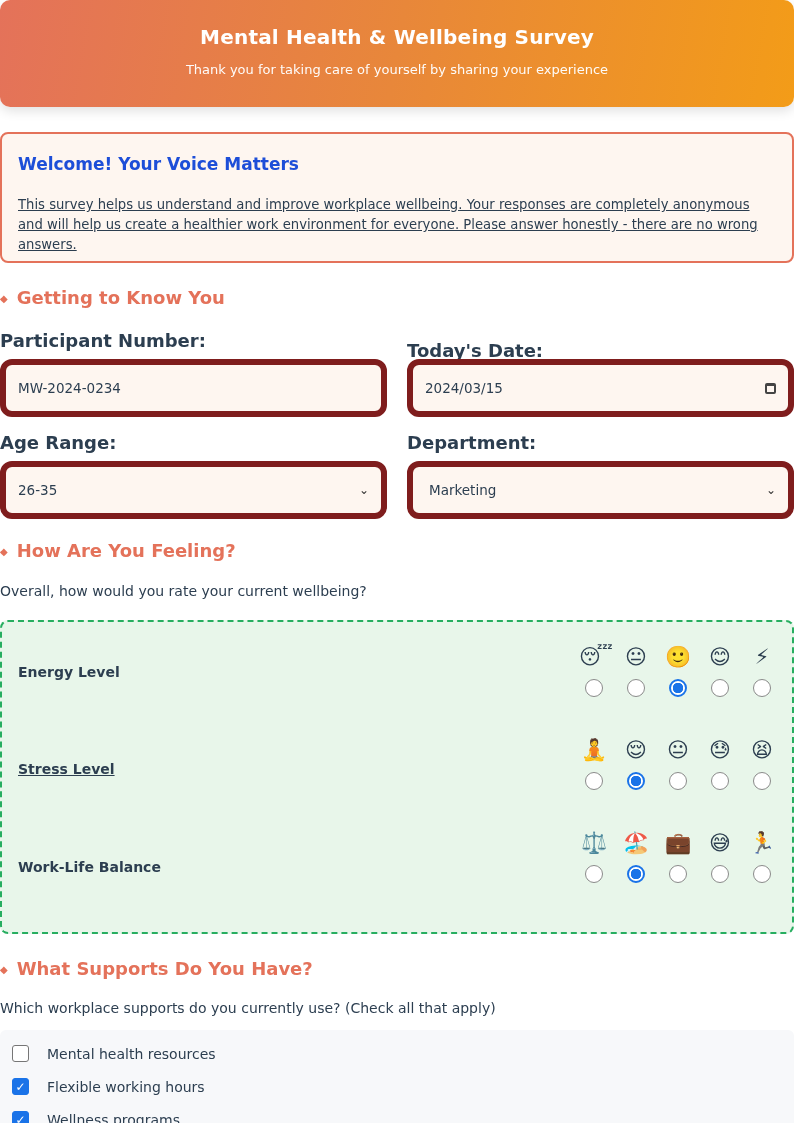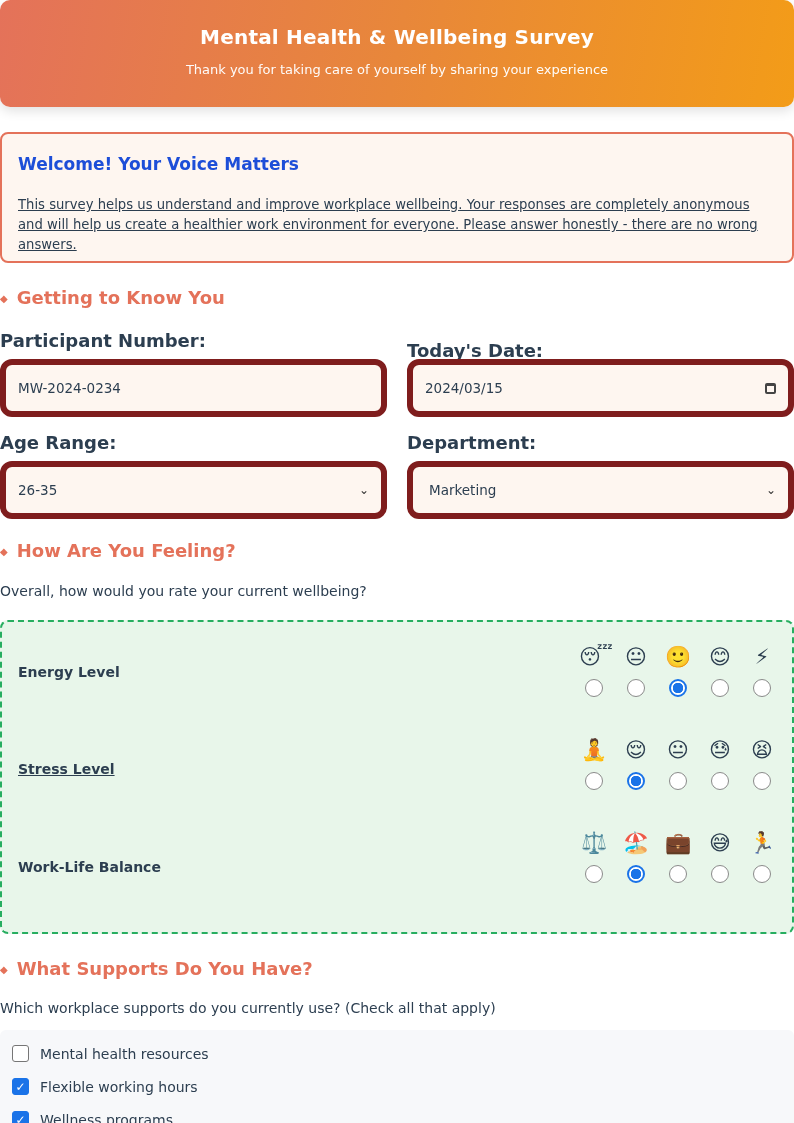--- a/index.html
+++ b/index.html
@@ -53,21 +53,21 @@
     .radio {
       display: block; width: 18px; height: 18px; margin: 9px auto 0 auto; border-radius: 50%;
       border: 1px solid #8a8a8a; background: #ffffff;
     }
     .radio.checked { border: 2px solid #1a73e8; background: radial-gradient(circle, #1a73e8 0 5px, #ffffff 5.5px); }
 
     .checkbox-box {
       position: absolute; left: 0; top: 1030px; width: 794px; height: 120px;
       background: #f7f8fa; border-radius: 6px;
     }
-    .check-item { position: absolute; left: 12px; display: flex; align-items: center; font-size: 14px; color: #2c3e50; }
+    .check-item { position: absolute; left: 12px; display: flex; align-items: center; font-size: 14px; color: #2c3e50; gap: 7px; }
     .cbox { width: 17px; height: 17px; border: 1px solid #767676; border-radius: 3px; background: #fff; margin-right: 11px; display: flex; align-items: center; justify-content: center; color: #fff; font-size: 12px; font-weight: bold; }
     .cbox.checked { background: #1a73e8; border-color: #1a73e8; }
   </style>
 </head>
 <body>
 
 <div class="header">
   <h1>Mental Health &amp; Wellbeing Survey</h1>
   <p>Thank you for taking care of yourself by sharing your experience</p>
 </div>

